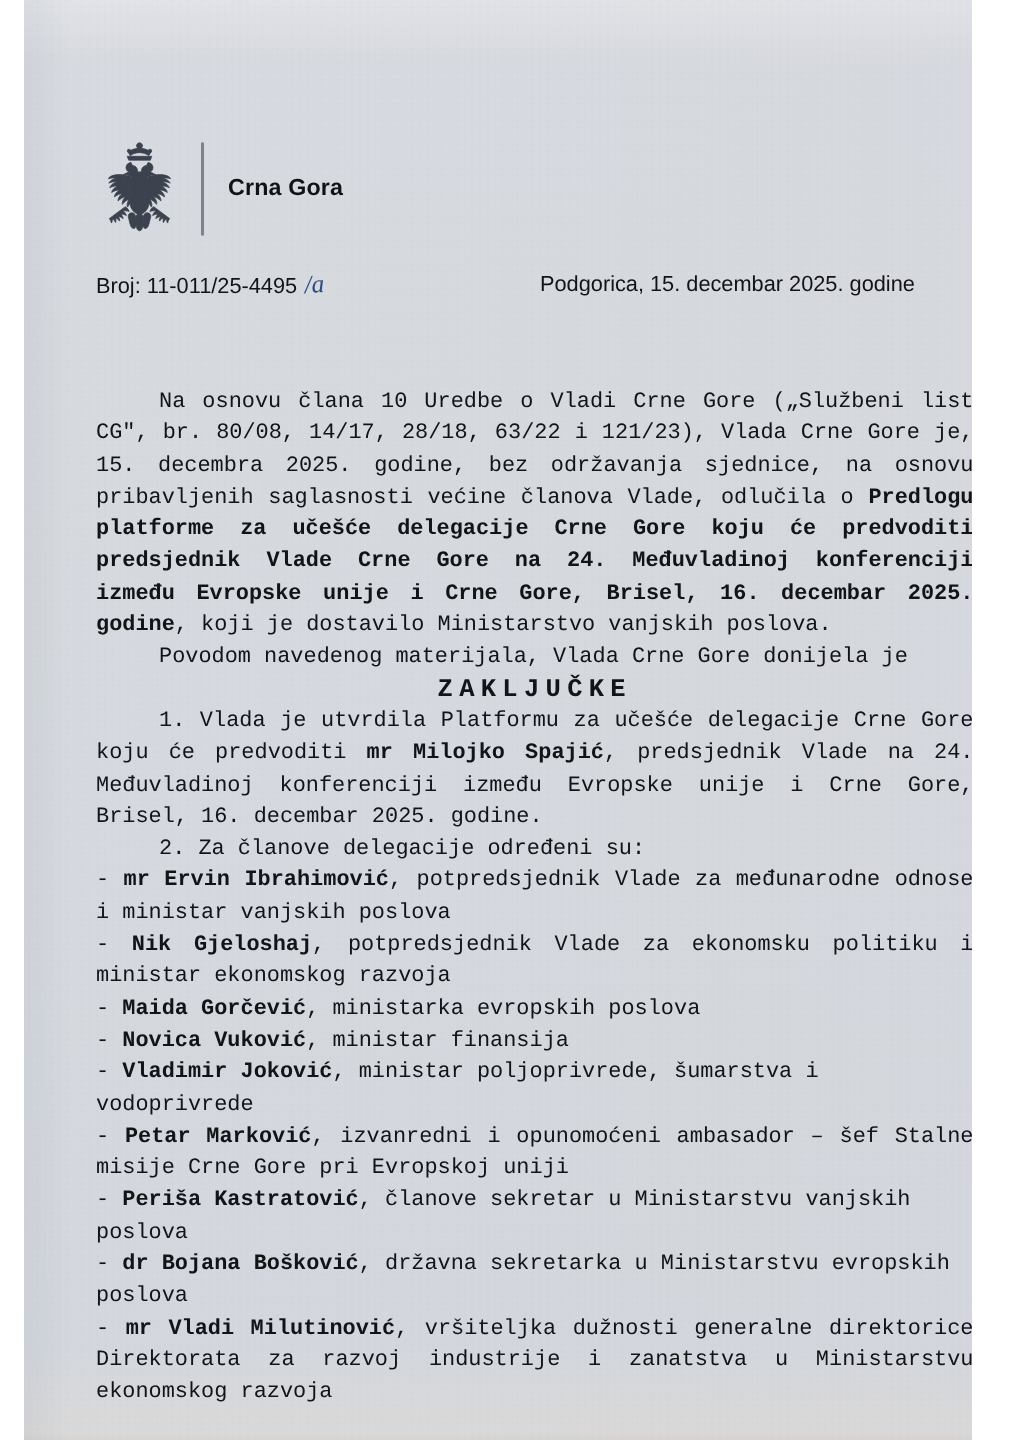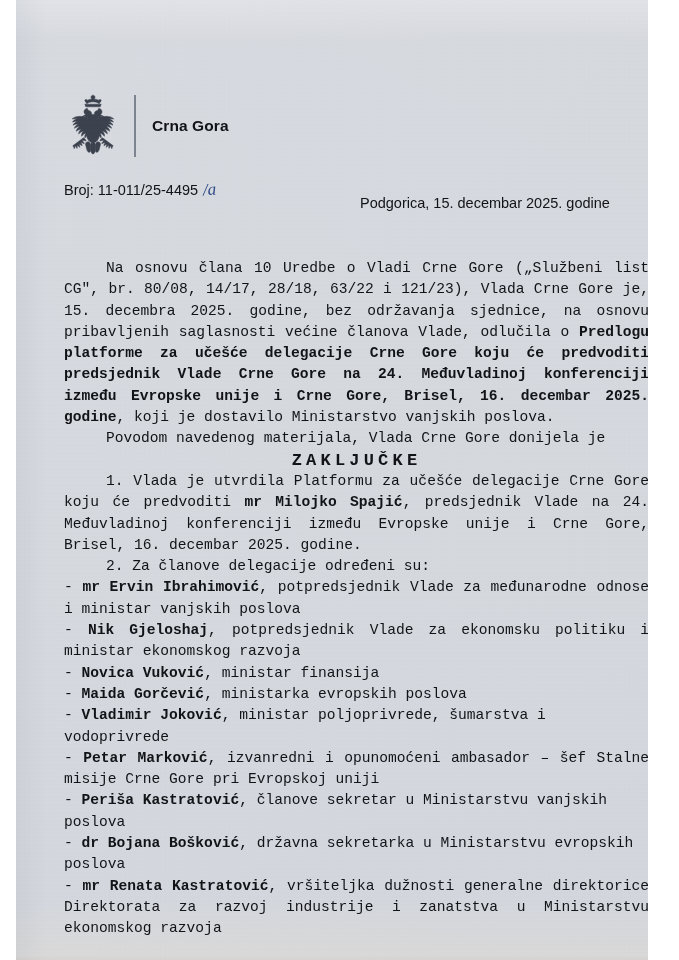--- a/index.html
+++ b/index.html
@@ -82,21 +82,21 @@
     font-style: italic;
     font-size: 17px;
     color: #2d4a86;
     margin-left: 5px;
     display: inline-block;
     transform: rotate(-4deg);
   }
   .ref-right {
     position: absolute;
     left: 296px;
-    top: 13px;
+    top: 0;
     white-space: nowrap;
   }
 
   
   .body {
     position: absolute;
     left: 48px;
     top: 258px;
     width: 585px;
     font-size: 14.6px;
@@ -184,25 +184,25 @@
 
     <p class="heading">ZAKLJUČKE</p>
 
     <p class="indent"><span>1. Vlada je utvrdila Platformu za učešće delegacije Crne Gore koju će predvoditi </span><b>mr Milojko Spajić</b><span>, predsjednik Vlade na 24. Međuvladinoj konferenciji između Evropske unije i Crne Gore, Brisel, 16. decembar 2025. godine.</span></p>
 
     <p class="indent">2. Za članove delegacije određeni su:</p>
 
     <div>
       <p class="nolist"><span>- </span><b>mr Ervin Ibrahimović</b><span>, potpredsjednik Vlade za međunarodne odnose i ministar vanjskih poslova</span></p>
       <p class="nolist"><span>- </span><b>Nik Gjeloshaj</b><span>, potpredsjednik Vlade za ekonomsku politiku i ministar ekonomskog razvoja</span></p>
+      <p class="lastline-left"><span>- </span><b>Maida Gorčević</b><span>, ministarka evropskih poslova</span></p>
       <p class="lastline-left"><span>- </span><b>Novica Vuković</b><span>, ministar finansija</span></p>
-      <p class="lastline-left"><span>- </span><b>Maida Gorčević</b><span>, ministarka evropskih poslova</span></p>
       <p class="lastline-left"><span>- </span><b>Vladimir Joković</b><span>, ministar poljoprivrede, šumarstva i vodoprivrede</span></p>
       <p class="nolist"><span>- </span><b>Petar Marković</b><span>, izvanredni i opunomoćeni ambasador – šef Stalne misije Crne Gore pri Evropskoj uniji</span></p>
       <p class="lastline-left"><span>- </span><b>Periša Kastratović</b><span>, članove sekretar u Ministarstvu vanjskih poslova</span></p>
       <p class="lastline-left"><span>- </span><b>dr Bojana Bošković</b><span>, državna sekretarka u Ministarstvu evropskih poslova</span></p>
-      <p class="nolist"><span>- </span><b>mr Renata Kastratović</b><span>, vršiteljka dužnosti generalne direktorice Direktorata za razvoj industrije i zanatstva u Ministarstvu ekonomskog razvoja</span></p>
+      <p class="nolist"><span>- </span><b>mr Vladi Milutinović</b><span>, vršiteljka dužnosti generalne direktorice Direktorata za razvoj industrije i zanatstva u Ministarstvu ekonomskog razvoja</span></p>
     </div>
 
   </div>
 
   <div class="grain"></div>
 </div>
 
 </body></html>

